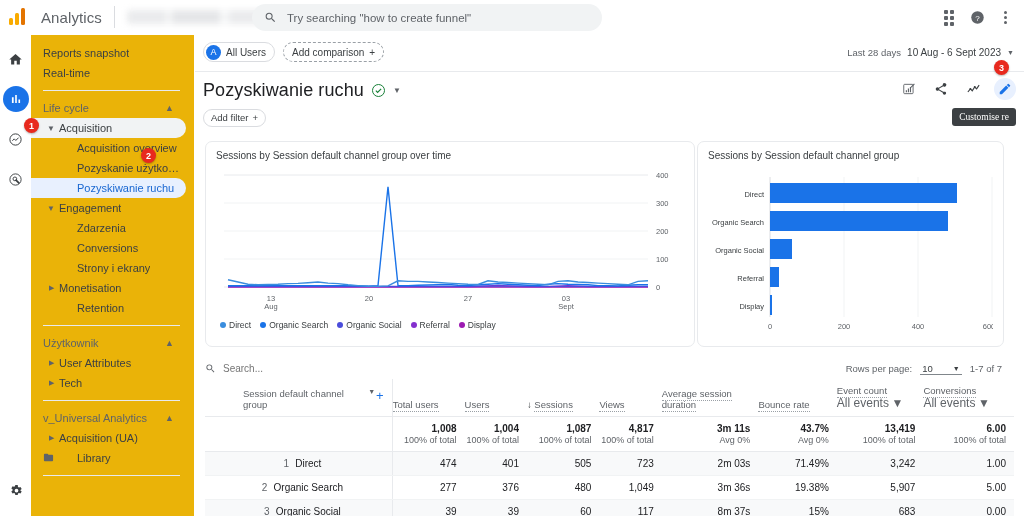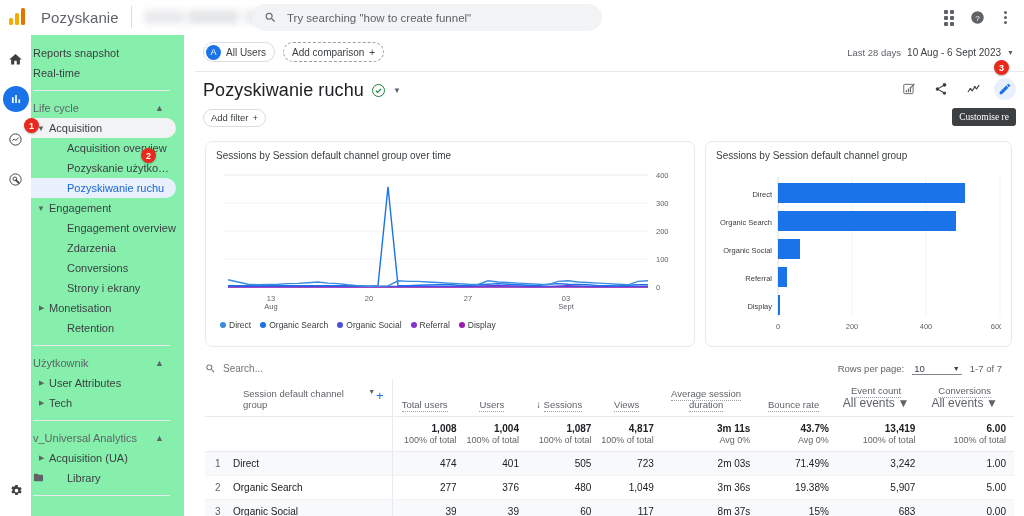--- a/index.html
+++ b/index.html
@@ -57,22 +57,22 @@
     position: absolute; left: 0; top: 35px; width: 31px; height: 481px;
     background: #fff; display: flex; flex-direction: column; align-items: center;
     padding-top: 11px; gap: 14px; z-index: 20;
   }
   .rail-btn { width: 26px; height: 26px; display: flex; align-items: center; justify-content: center; border-radius: 50%; cursor: pointer; position: relative; }
   .rail-btn.active { background: #1a73e8; }
   .rail-gear { position: absolute; bottom: 14px; left: 50%; transform: translateX(-50%); }
 
   
   .sidebar {
-    position: absolute; left: 21px; top: 35px; width: 164px; height: 481px;
-    background: #86efac; border-right: 1px solid #fff; padding-top: 8px;
+    position: absolute; left: 31px; top: 35px; width: 164px; height: 481px;
+    background: #eab308; border-right: 1px solid #fff; padding-top: 8px;
     font-size: 11px; color: #3c4043; overflow: hidden;
   }
   .nav-item {
     display: flex; align-items: center; height: 20px;
     padding-left: 12px; margin: 0 8px 0 0;
     border-radius: 0 10px 10px 0; cursor: pointer; position: relative;
     white-space: nowrap;
   }
   .nav-item .lbl { overflow: hidden; text-overflow: ellipsis; }
   .nav-item.lvl1 { padding-left: 12px; }
@@ -140,72 +140,72 @@
   }
   .aicon { width: 22px; height: 22px; display:flex; align-items:center; justify-content:center; border-radius:50%; cursor:pointer; }
   .aicon.hl { background: #e8f0fe; }
   .tooltip {
     position: absolute; right: 0px; top: 30px;
     background: #3c4043; color: #fff; font-size: 9.5px;
     padding: 4px 7px; border-radius: 3px; white-space: nowrap; z-index: 50; font-family: Liberation Serif, serif;
   }
 
   
-  .cards { display: flex; gap: 10px; padding: 14px 10px 0 10px; }
+  .cards { display: flex; gap: 2px; padding: 14px 10px 0 10px; }
   .card { background: #fff; border: 1px solid #e8eaed; border-radius: 7px; padding: 8px 10px 6px 10px; }
   .card.left { width: 490px; height: 206px; }
   .card.right { width: 307px; height: 206px; }
   .card-title { font-size: 10px; color: #3c4043; }
 
   
   .lc { position: relative; width: 468px; height: 150px; margin-top: 6px; }
   .lc-legend { display: flex; gap: 9px; font-size: 8.5px; color: #3c4043; margin-top: 3px; padding-left: 4px; }
   .lc-legend .li { display: flex; align-items: center; gap: 3px; }
   .dot { width: 6px; height: 6px; border-radius: 50%; display: inline-block; }
 
   
   .tbl-wrap { margin: 12px 10px 0 10px; }
   .tbl-search { display: flex; align-items: center; gap: 7px; height: 20px; font-size: 10px; color: #5f6368; }
   .tbl-search input { border:0; outline:0; background:transparent; font-size:10px; color:#5f6368; font-family:"Liberation Sans", sans-serif; width: 200px;}
   .rows-per {
     position: absolute; right: 12px; display: flex; align-items: center; gap: 8px;
     font-size: 9.5px; color: #5f6368;
   }
-  .rows-per .sel { display: flex; align-items: center; gap: 28px; border-bottom: 1px solid #80868b; padding: 0 2px; cursor: pointer; color:#3c4043; }
+  .rows-per .sel { display: flex; align-items: center; gap: 20px; border-bottom: 1px solid #80868b; padding: 0 2px; cursor: pointer; color:#3c4043; }
   table { width: 100%; border-collapse: collapse; font-size: 10px; }
   thead th {
     font-weight: normal; color: #5f6368; font-size: 9.5px;
-    padding: 6px 8px 6px 0; vertical-align: bottom; text-align: center;
+    padding: 6px 8px 6px 0; vertical-align: bottom; text-align: left;
     border-bottom: 1px solid #e8eaed;
   }
   thead th.dim { text-align: left; padding-left: 38px; }
   .u-dot { border-bottom: 1px dotted #9aa0a6; padding-bottom: 1px; }
   .sub-sel { color:#5f6368; font-size: 12px; }
   tbody td { padding: 6px 8px 6px 0; text-align: right; color: #202124; border-bottom: 1px solid #f1f3f4; }
-  tbody td.dim { text-align: left; padding-left: 10px; color:#202124; }
+  tbody td.dim { text-align: center; padding-left: 10px; color:#202124; }
   tbody tr.totals td { font-weight: bold; border-bottom: 1px solid #e8eaed; }
   tbody tr.totals .pct { display:block; font-weight: normal; color:#5f6368; font-size: 9px; margin-top: 1px; }
   tbody tr.alt { background: #f8f9fa; }
   .idx { display:inline-block; width: 18px; color:#5f6368; }
   .vline { border-left: 1px solid #e8eaed; }
   .plus-blue { color: #1a73e8; font-size: 13px; cursor: pointer; }
   .dim-head { display:flex; align-items:flex-start; gap:1px; }
 </style>
 </head>
 <body>
 
 <div class="app">
 
   <div class="topbar">
     <div class="ga-logo">
         <i></i>
         <i></i>
         <i></i>
       </div>
-    <div class="brand">Pozyskanie</div>
+    <div class="brand">Analytics</div>
     <div class="vsep"></div>
     <div class="prop-blur"></div>
 
     <div class="search-wrap">
       <svg width="13" height="13" viewBox="0 0 24 24">
         <path fill="#5f6368" d="M15.5 14h-.79l-.28-.27A6.47 6.47 0 0016 9.5 6.5 6.5 0 109.5 16c1.61 0 3.09-.59 4.23-1.57l.27.28v.79l5 4.99L20.49 19l-4.99-5zm-6 0C7.01 14 5 11.99 5 9.5S7.01 5 9.5 5 14 7.01 14 9.5 11.99 14 9.5 14z"></path>
       </svg>
       <input class="search-input" placeholder="Try searching &quot;how to create funnel&quot;" style="">
     </div>
 
@@ -291,23 +291,20 @@
         <span class="lbl">Pozyskanie użytkownika</span>
       </div>
     <div class="nav-item lvl3 selected">
         <span class="lbl">Pozyskiwanie ruchu</span>
       </div>
 
     <div class="nav-item lvl2">
       <span class="caret-d">▼</span>
       <span class="lbl">Engagement</span>
     </div>
-    <div class="nav-item lvl3">
-        <span class="lbl">Engagement overview</span>
-      </div>
     <div class="nav-item lvl3">
         <span class="lbl">Zdarzenia</span>
       </div>
     <div class="nav-item lvl3">
         <span class="lbl">Conversions</span>
       </div>
     <div class="nav-item lvl3">
         <span class="lbl">Strony i ekrany</span>
       </div>
 

